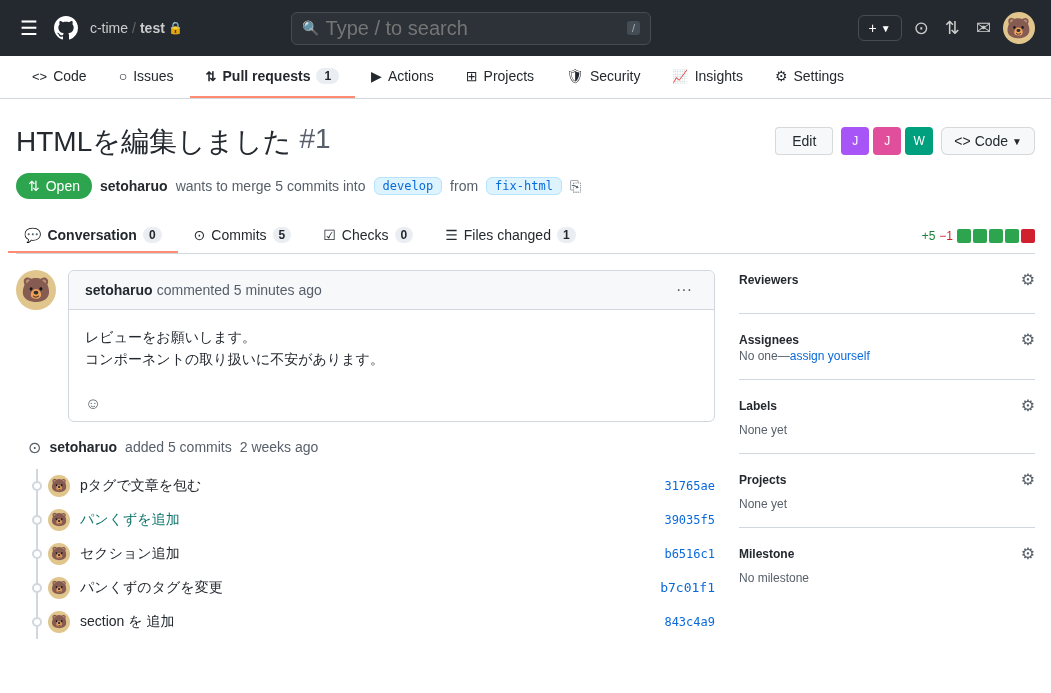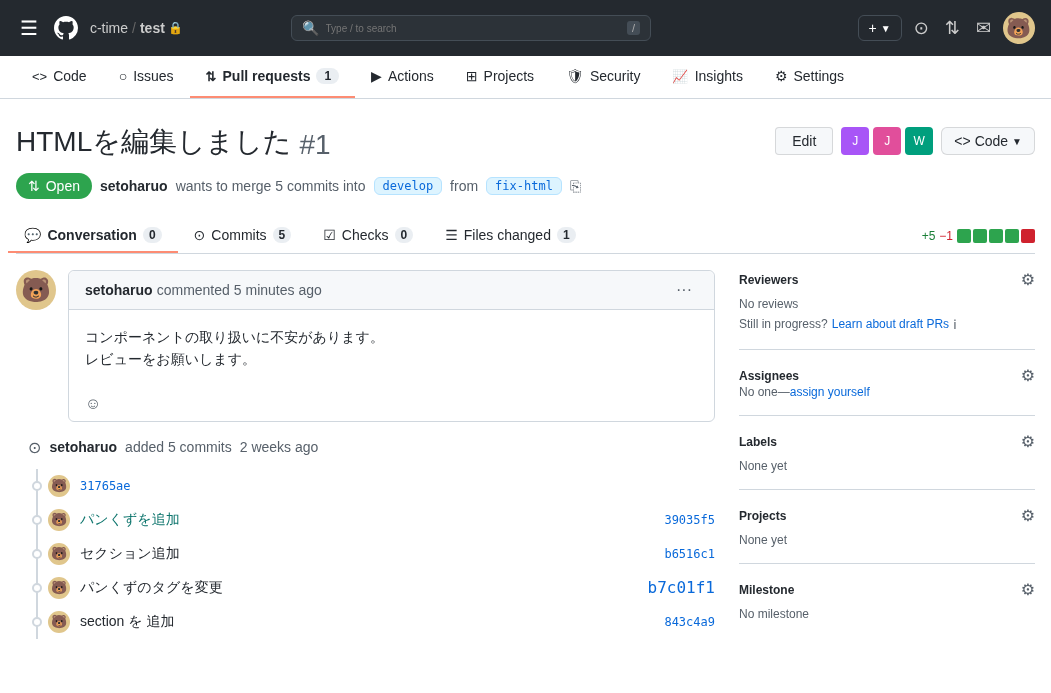--- a/index.html
+++ b/index.html
@@ -18,21 +18,21 @@
     </svg>
   </div>
   <div style="color:#ccc;font-size:14px;display:flex;align-items:center;gap:4px;">
     <a style="color:#ccc;text-decoration:none;">c-time</a>
     <span style="color:#666;">/</span>
     <a style="color:#ccc;text-decoration:none;font-weight:600;">test</a>
     <span style="font-size:12px;">🔒</span>
   </div>
   <div style="display:flex;align-items:center;background:#2c3238;border:1px solid #444d56;border-radius:6px;padding:4px 10px;gap:6px;flex:1;max-width:360px;margin:0 auto;">
     <span style="color:#aaa;font-size:14px;">🔍</span>
-    <input style="background: transparent; border: none; color: #fdba74; font-size: 10px; outline: none; flex: 1 1 0%;" placeholder="Type / to search">
+    <input style="background: transparent; border: none; color: #fdba74; font-size: 20px; outline: none; flex: 1 1 0%;" placeholder="Type / to search">
     <span style="background:#444d56;color:#aaa;border-radius:3px;padding:1px 5px;font-size:11px;">/</span>
   </div>
   <div style="display:flex;align-items:center;gap:8px;margin-left:auto;">
     <button style="color:#fff;background:transparent;border:1px solid #444d56;border-radius:6px;padding:4px 10px;cursor:pointer;font-size:14px;display:flex;align-items:center;gap:4px;">
       <span>+</span>
       <span style="font-size:10px;">▼</span>
     </button>
     <button style="color:#ccc;background:transparent;border:none;cursor:pointer;font-size:18px;padding:4px;">⊙</button>
     <button style="color:#ccc;background:transparent;border:none;cursor:pointer;font-size:18px;padding:4px;">⇅</button>
     <button style="color:#ccc;background:transparent;border:none;cursor:pointer;font-size:18px;padding:4px;">✉</button>
@@ -72,21 +72,21 @@
   </a>
   <a style="display:flex;align-items:center;gap:6px;padding:12px 16px;font-size:14px;color:#24292f;text-decoration:none;border-bottom:2px solid transparent;cursor:pointer;white-space:nowrap;">
     <span>⚙</span>
     <span>Settings</span>
   </a>
 </div>
 
 <div style="max-width:1280px;margin:0 auto;padding:24px 16px;">
 
   <div style="display:flex;align-items:flex-start;justify-content:space-between;margin-bottom:12px;">
-    <h1 style="font-size:28px;font-weight:400;color:#24292f;display:flex;gap:8px;align-items:flex-end;">
+    <h1 style="font-size:28px;font-weight:400;color:#24292f;display:flex;gap:8px;align-items:flex-start;">
       <span>HTMLを編集しました</span>
       <span style="color:#57606a;font-weight:300;">#1</span>
     </h1>
     <div style="display:flex;gap:8px;align-items:center;margin-top:4px;">
       <button style="display:inline-flex;align-items:center;padding:5px 16px;border-radius:4px;border:1px solid rgba(31,35,40,0.15);cursor:pointer;font-size:14px;background:#f6f8fa;color:#24292f;">Edit</button>
       <div style="display:flex;gap:4px;">
         <div style="width:28px;height:28px;border-radius:4px;background:#a855f7;display:flex;align-items:center;justify-content:center;color:white;font-size:12px;">J</div>
         <div style="width:28px;height:28px;border-radius:4px;background:#e14e9b;display:flex;align-items:center;justify-content:center;color:white;font-size:12px;">J</div>
         <div style="width:28px;height:28px;border-radius:4px;background:#009f7d;display:flex;align-items:center;justify-content:center;color:white;font-size:12px;">W</div>
       </div>
@@ -154,22 +154,22 @@
         <div style="flex:1;border:1px solid #d0d7de;border-radius:6px;background:#fff;">
           <div style="display:flex;align-items:center;justify-content:space-between;padding:8px 16px;background:#f6f8fa;border-bottom:1px solid #d0d7de;border-radius:6px 6px 0 0;">
             <div style="display:flex;align-items:center;gap:4px;">
               <span style="font-weight:600;cursor:pointer;color:#24292f;">setoharuo</span>
               <span style="color:#57606a;">commented</span>
               <span style="color:#57606a;">5 minutes ago</span>
             </div>
             <button style="background:none;border:none;color:#57606a;cursor:pointer;font-size:16px;padding:2px 6px;">···</button>
           </div>
           <div style="padding:16px;font-size:14px;line-height:1.6;">
+            <p>レビューをお願いします。</p>
             <p>コンポーネントの取り扱いに不安があります。</p>
-            <p>レビューをお願いします。</p>
           </div>
           <div style="padding:8px 16px;">
             <button style="background:none;border:none;font-size:16px;cursor:pointer;color:#57606a;">☺</button>
           </div>
         </div>
       </div>
 
       <div style="margin-top:8px;">
         <div style="display:flex;align-items:center;gap:8px;color:#57606a;font-size:14px;margin-bottom:12px;padding-left:12px;">
           <span style="font-size:16px;">⊙</span>
@@ -177,20 +177,21 @@
           <span>added 5 commits</span>
           <span>2 weeks ago</span>
         </div>
 
         <div style="position:relative;padding-left:32px;">
           <div style="position:absolute;left:20px;top:0;bottom:0;width:2px;background:#d0d7de;"></div>
 
           <div style="display:flex;align-items:center;gap:10px;padding:6px 0;position:relative;">
             <div style="position:absolute;left:-16px;top:50%;transform:translateY(-50%);width:10px;height:10px;border-radius:50%;border:2px solid #d0d7de;background:white;z-index:1;"></div>
             <div style="width:22px;height:22px;border-radius:50%;background:#e0c68c;display:flex;align-items:center;justify-content:center;font-size:13px;flex-shrink:0;">🐻</div>
+            <span style="flex:1;color:#24292f;font-size:14px;cursor:pointer;">pタグで文章を包む</span>
             <a style="font-family:monospace;font-size:12px;color:#0969da;text-decoration:none;">31765ae</a>
           </div>
 
           <div style="display:flex;align-items:center;gap:10px;padding:6px 0;position:relative;">
             <div style="position:absolute;left:-16px;top:50%;transform:translateY(-50%);width:10px;height:10px;border-radius:50%;border:2px solid #d0d7de;background:white;z-index:1;"></div>
             <div style="width:22px;height:22px;border-radius:50%;background:#e0c68c;display:flex;align-items:center;justify-content:center;font-size:13px;flex-shrink:0;">🐻</div>
             <span style="flex:1;color:#0f766e;font-size:14px;cursor:pointer;">パンくずを追加</span>
             <a style="font-family:monospace;font-size:12px;color:#0969da;text-decoration:none;text-align:right;">39035f5</a>
           </div>
 
@@ -198,47 +199,39 @@
             <div style="position:absolute;left:-16px;top:50%;transform:translateY(-50%);width:10px;height:10px;border-radius:50%;border:2px solid #d0d7de;background:white;z-index:1;"></div>
             <div style="width:22px;height:22px;border-radius:50%;background:#e0c68c;display:flex;align-items:center;justify-content:center;font-size:13px;flex-shrink:0;">🐻</div>
             <span style="flex:1;color:#24292f;font-size:14px;cursor:pointer;">セクション追加</span>
             <a style="font-family:monospace;font-size:12px;color:#0969da;text-decoration:none;">b6516c1</a>
           </div>
 
           <div style="display:flex;align-items:center;gap:10px;padding:6px 0;position:relative;">
             <div style="position:absolute;left:-16px;top:50%;transform:translateY(-50%);width:10px;height:10px;border-radius:50%;border:2px solid #d0d7de;background:white;z-index:1;"></div>
             <div style="width:22px;height:22px;border-radius:50%;background:#e0c68c;display:flex;align-items:center;justify-content:center;font-size:13px;flex-shrink:0;">🐻</div>
             <span style="flex:1;color:#24292f;font-size:14px;cursor:pointer;">パンくずのタグを変更</span>
-            <a style="font-family:monospace;font-size:16px;color:#0969da;text-decoration:none;">b7c01f1</a>
+            <a style="font-family:monospace;font-size:13px;color:#0969da;text-decoration:none;">b7c01f1</a>
           </div>
 
           <div style="display:flex;align-items:center;gap:10px;padding:6px 0;position:relative;">
             <div style="position:absolute;left:-16px;top:50%;transform:translateY(-50%);width:10px;height:10px;border-radius:50%;border:2px solid #d0d7de;background:white;z-index:1;"></div>
             <div style="width:22px;height:22px;border-radius:50%;background:#e0c68c;display:flex;align-items:center;justify-content:center;font-size:13px;flex-shrink:0;">🐻</div>
             <span style="flex:1;color:#24292f;font-size:14px;cursor:pointer;">section を 追加</span>
             <a style="font-family:monospace;font-size:12px;color:#0969da;text-decoration:none;">843c4a9</a>
           </div>
         </div>
       </div>
     </div>
 
     <div style="width:296px;flex-shrink:0;">
 
       <div style="border-bottom:1px solid #d0d7de;padding:16px 0;padding-top:0;">
         <div style="display:flex;align-items:center;justify-content:space-between;margin-bottom:8px;">
           <span style="font-weight:600;font-size:12px;color:#24292f;">Reviewers</span>
           <button style="color:#57606a;cursor:pointer;background:none;border:none;font-size:16px;">⚙</button>
-        </div>
-        <div style="font-size:12px;color:#57606a;">
-          <div>No reviews</div>
-          <div style="margin-top:4px;display:flex;align-items:center;gap:4px;">
-            <span style="color:#57606a;font-size:12px;">Still in progress?</span>
-            <a style="color:#0969da;text-decoration:none;font-size:12px;">Learn about draft PRs</a>
-            <span style="color:#57606a;font-size:13px;">ℹ</span>
-          </div>
         </div>
       </div>
 
       <div style="border-bottom:1px solid #d0d7de;padding:16px 0;">
         <div style="display:flex;align-items:center;justify-content:space-between;margin-bottom:0;">
           <span style="font-weight:600;font-size:12px;color:#24292f;">Assignees</span>
           <button style="color:#57606a;cursor:pointer;background:none;border:none;font-size:16px;">⚙</button>
         </div>
         <div style="font-size:12px;color:#57606a;">
           <span>No one—</span><a style="color:#0969da;text-decoration:none;font-size:12px;">assign yourself</a>

